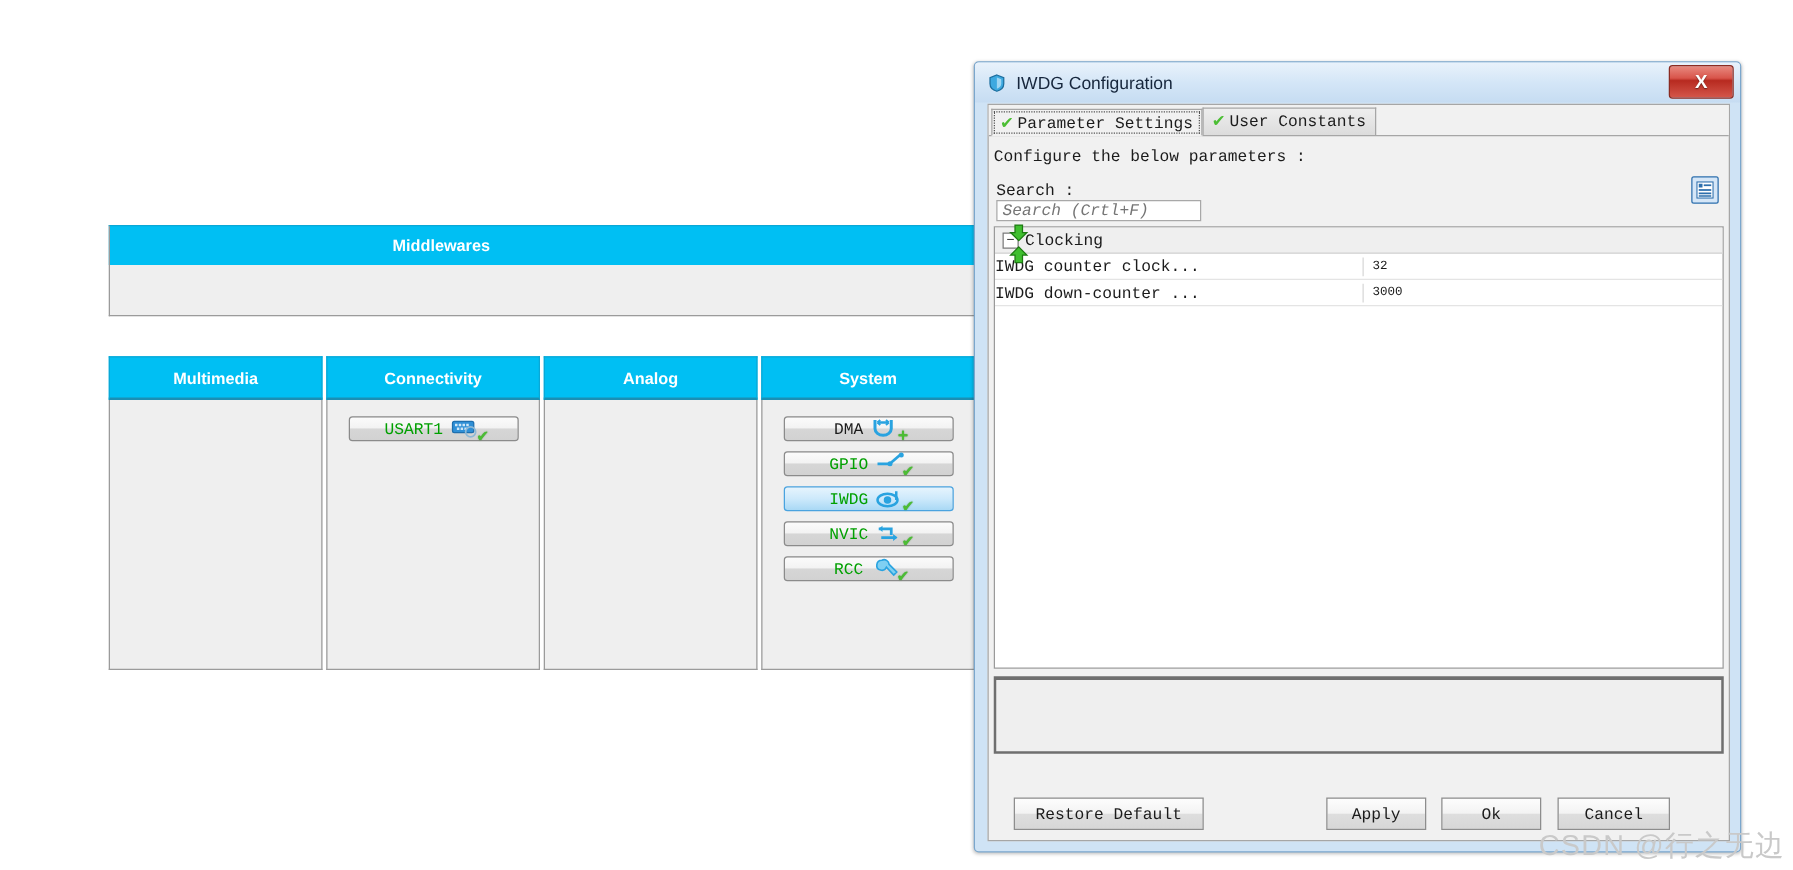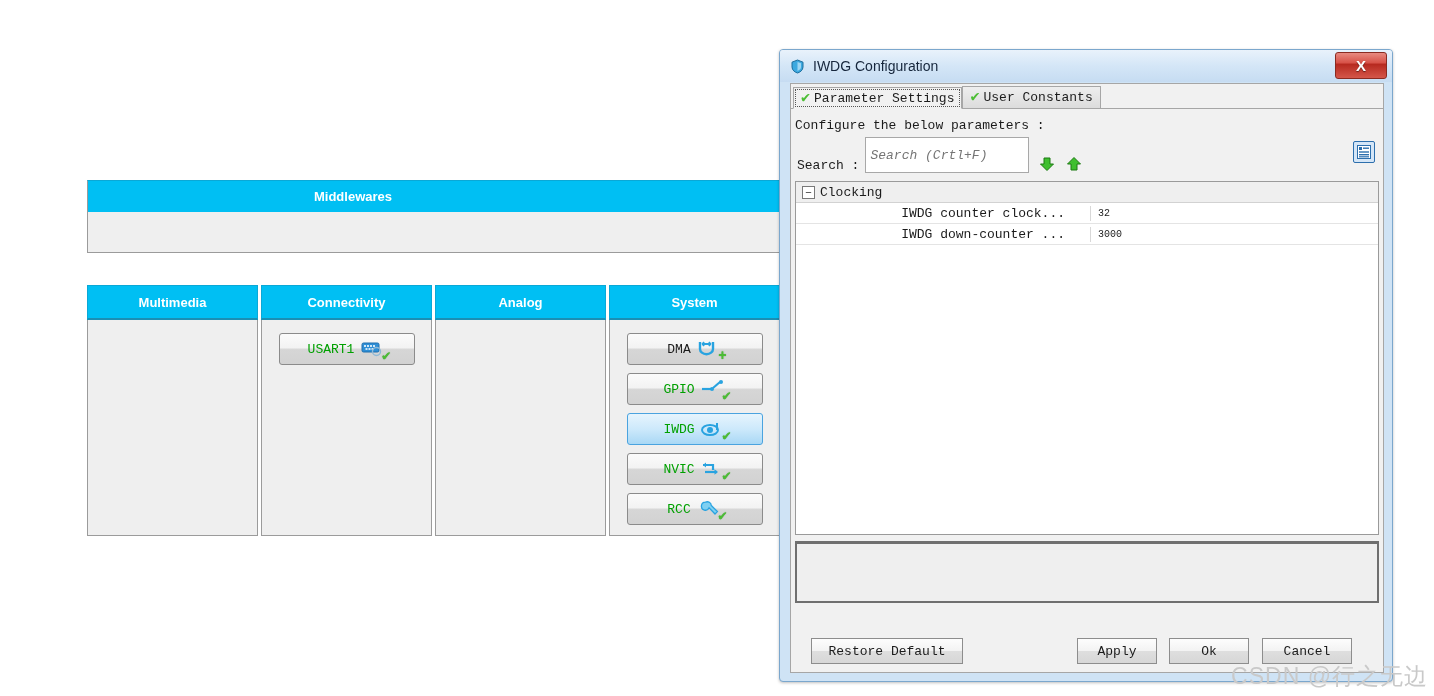--- a/index.html
+++ b/index.html
@@ -28,21 +28,21 @@
     height:35px;background:#00BFF3;color:#ffffff;font-weight:bold;font-size:13px;
     display:flex;align-items:center;justify-content:center;
     border:1px solid #0aa8d6;border-bottom:2px solid #1b8fb3;box-sizing:border-box;
   }
   .col-body{
     height:216px;background:#efefef;border:1px solid #9b9b9b;border-top:none;
     box-sizing:border-box;padding-top:13px;
     display:flex;flex-direction:column;align-items:center;gap:8px;
   }
   .periph-btn{
-    width:136px;height:32px;box-sizing:border-box;
+    width:136px;height:20px;box-sizing:border-box;
     background:linear-gradient(to bottom,#fbfbfb 0%,#f3f3f3 45%,#d6d6d6 52%,#d2d2d2 100%);
     border:1px solid #8b8b8b;border-radius:3px;
     display:flex;align-items:center;justify-content:center;gap:5px;
     font-family:"Liberation Mono", monospace;font-size:13px;color:#00a000;
     cursor:default;
   }
   .periph-btn.dma-style{color:#1b1b1b;}
   .periph-btn.selected{
     background:linear-gradient(to bottom,#e6f4fd 0%,#cde9fb 50%,#a9d8f5 100%);
     border:1px solid #4aa3df;
@@ -86,21 +86,21 @@
     border:1px solid #a6a6a6;border-bottom:none;cursor:default;
   }
   .tab.active{background:#f1f1f1;border-bottom:1px solid #f1f1f1;margin-bottom:-1px;
     outline:1px dotted #555;outline-offset:-3px;}
   .tab.inactive{background:linear-gradient(to bottom,#eeeeee,#dcdcdc);}
   .tick{color:#4cbe34;font-size:15px;font-weight:bold;line-height:1;}
 
   .config-line{font-family:"Liberation Mono", monospace;font-size:13px;color:#1b1b1b;
     padding:9px 0 0 4px;}
 
-  .searchrow{display:flex;align-items:flex-end;padding:12px 0 0 6px;position:relative;height:28px;}
+  .searchrow{display:flex;align-items:flex-start;padding:12px 0 0 6px;position:relative;height:28px;flex-direction:column;}
   .search-label{font-family:"Liberation Mono", monospace;font-size:13px;color:#1b1b1b;margin-right:6px;}
   .search-input{
     width:164px;height:36px;box-sizing:border-box;background:#ffffff;border:1px solid #a8a8a8;
     font-family:"Liberation Mono", monospace;font-size:13px;font-style:italic;color:#9b9b9b;
     padding:0 4px;line-height:20px;
   }
   .arrowbtn{width:18px;height:18px;margin-left:9px;cursor:default;}
   .listbtn{
     position:absolute;right:8px;top:8px;width:20px;height:20px;
     background:#d5e6f7;border:1px solid #2d6fad;border-radius:2px;
@@ -116,32 +116,32 @@
     display:flex;align-items:center;padding-left:6px;gap:5px;
     font-family:"Liberation Mono", monospace;font-size:13px;color:#1b1b1b;
   }
   .expander{
     width:11px;height:11px;border:1px solid #787878;background:#ffffff;
     display:flex;align-items:center;justify-content:center;
     font-size:11px;line-height:9px;color:#333;font-family:"Liberation Sans",sans-serif;
   }
   .prow{height:20px;display:flex;border-bottom:1px solid #e4e4e4;align-items:center;}
   .pname{
-    width:295px;text-align:right;padding-right:25px;box-sizing:border-box;
+    width:295px;padding-right:25px;box-sizing:border-box;
     font-family:"Liberation Mono", monospace;font-size:13px;color:#1b1b1b;
     border-right:1px solid #d8d8d8;
   }
   .pval{padding-left:7px;font-family:"Liberation Mono", monospace;font-size:10px;color:#1b1b1b;}
 
   .descpanel{
     margin:6px 4px 0 4px;height:62px;background:#efefef;
     border:2px solid #6f6f6f;border-top-width:3px;box-sizing:border-box;
   }
 
-  .btnrow{position:absolute;left:4px;right:4px;bottom:8px;height:26px;}
+  .btnrow{position:absolute;left:4px;right:20px;bottom:8px;height:26px;}
   .dlgbtn{
     position:absolute;height:26px;box-sizing:border-box;
     background:linear-gradient(to bottom,#fdfdfd 0%,#f3f3f3 48%,#dedede 52%,#d7d7d7 100%);
     border:1px solid #8d8d8d;
     font-family:"Liberation Mono", monospace;font-size:13px;color:#1b1b1b;
     display:flex;align-items:center;justify-content:center;cursor:default;
   }
   #btn-restore{left:16px;width:152px;}
   #btn-apply{right:222px;width:80px;}
   #btn-ok{right:130px;width:80px;}

